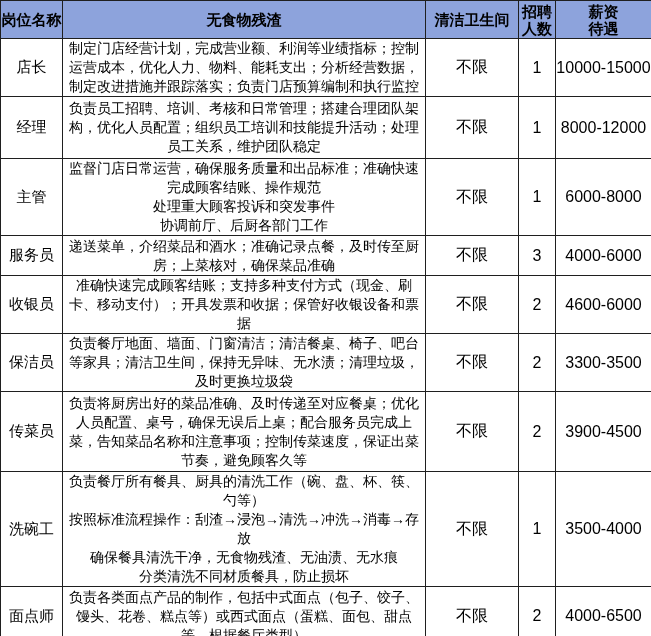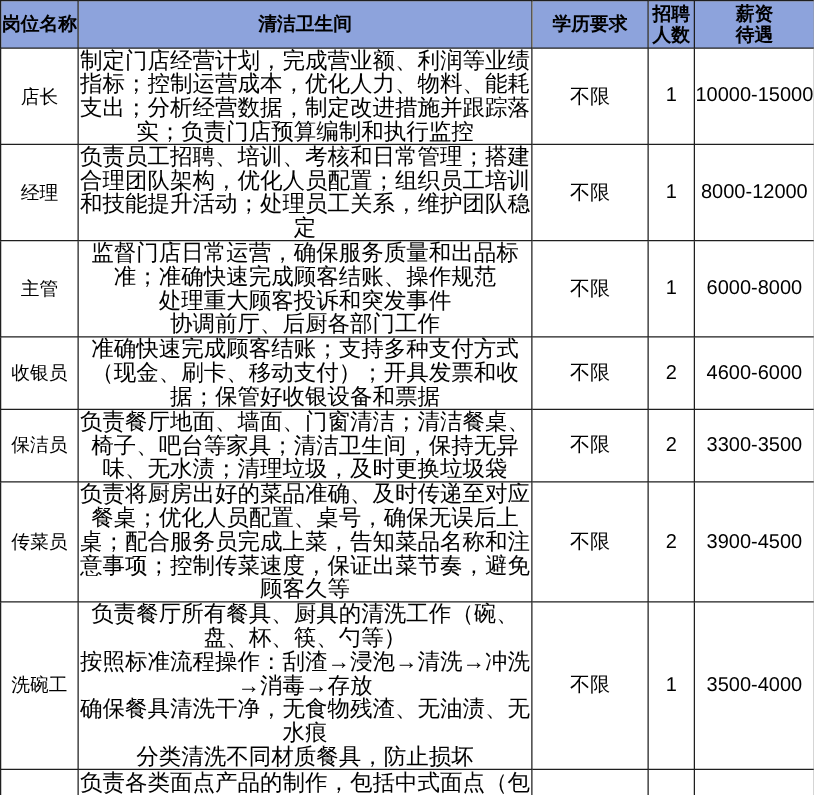--- a/index.html
+++ b/index.html
@@ -26,21 +26,21 @@
     font-weight: bold;
     font-size: 15px;
     line-height: 17px;
     white-space: pre-line;
   }
   td.title-cell {
     font-size: 15px;
     font-family: Liberation Mono, monospace;
   }
   td.desc-cell {
-    font-size: 18px;
+    font-size: 14px;
     line-height: 19px;
     white-space: pre-line;
     padding: 0 7px;
     text-align: center;
   }
   td.edu-cell, td.count-cell, td.salary-cell {
     font-size: 16px;
   }
 </style>
 </head>
@@ -51,22 +51,22 @@
     <colgroup>
       <col style="width:62px">
       <col style="width:363px">
       <col style="width:93px">
       <col style="width:37px">
       <col style="width:96px">
     </colgroup>
     <thead>
       <tr style="height:38px">
         <th>岗位名称</th>
+        <th>无食物残渣</th>
         <th>清洁卫生间</th>
-        <th>学历要求</th>
         <th>招聘
 人数</th>
         <th>薪资
 待遇</th>
       </tr>
     </thead>
     <tbody>
       <tr style="height:57px">
         <td class="title-cell">店长</td>
         <td class="desc-cell">制定门店经营计划，完成营业额、利润等业绩指标；控制运营成本，优化人力、物料、能耗支出；分析经营数据，制定改进措施并跟踪落实；负责门店预算编制和执行监控</td>
@@ -82,20 +82,27 @@
         <td class="salary-cell">8000-12000</td>
       </tr>
       <tr style="height:76px">
         <td class="title-cell">主管</td>
         <td class="desc-cell">监督门店日常运营，确保服务质量和出品标准；准确快速完成顾客结账、操作规范
 处理重大顾客投诉和突发事件
 协调前厅、后厨各部门工作</td>
         <td class="edu-cell">不限</td>
         <td class="count-cell">1</td>
         <td class="salary-cell">6000-8000</td>
+      </tr>
+      <tr style="height:40px">
+        <td class="title-cell">服务员</td>
+        <td class="desc-cell">递送菜单，介绍菜品和酒水；准确记录点餐，及时传至厨房；上菜核对，确保菜品准确</td>
+        <td class="edu-cell">不限</td>
+        <td class="count-cell">3</td>
+        <td class="salary-cell">4000-6000</td>
       </tr>
       <tr style="height:42px">
         <td class="title-cell">收银员</td>
         <td class="desc-cell">准确快速完成顾客结账；支持多种支付方式（现金、刷卡、移动支付）；开具发票和收据；保管好收银设备和票据</td>
         <td class="edu-cell">不限</td>
         <td class="count-cell">2</td>
         <td class="salary-cell">4600-6000</td>
       </tr>
       <tr style="height:58px">
         <td class="title-cell">保洁员</td>

